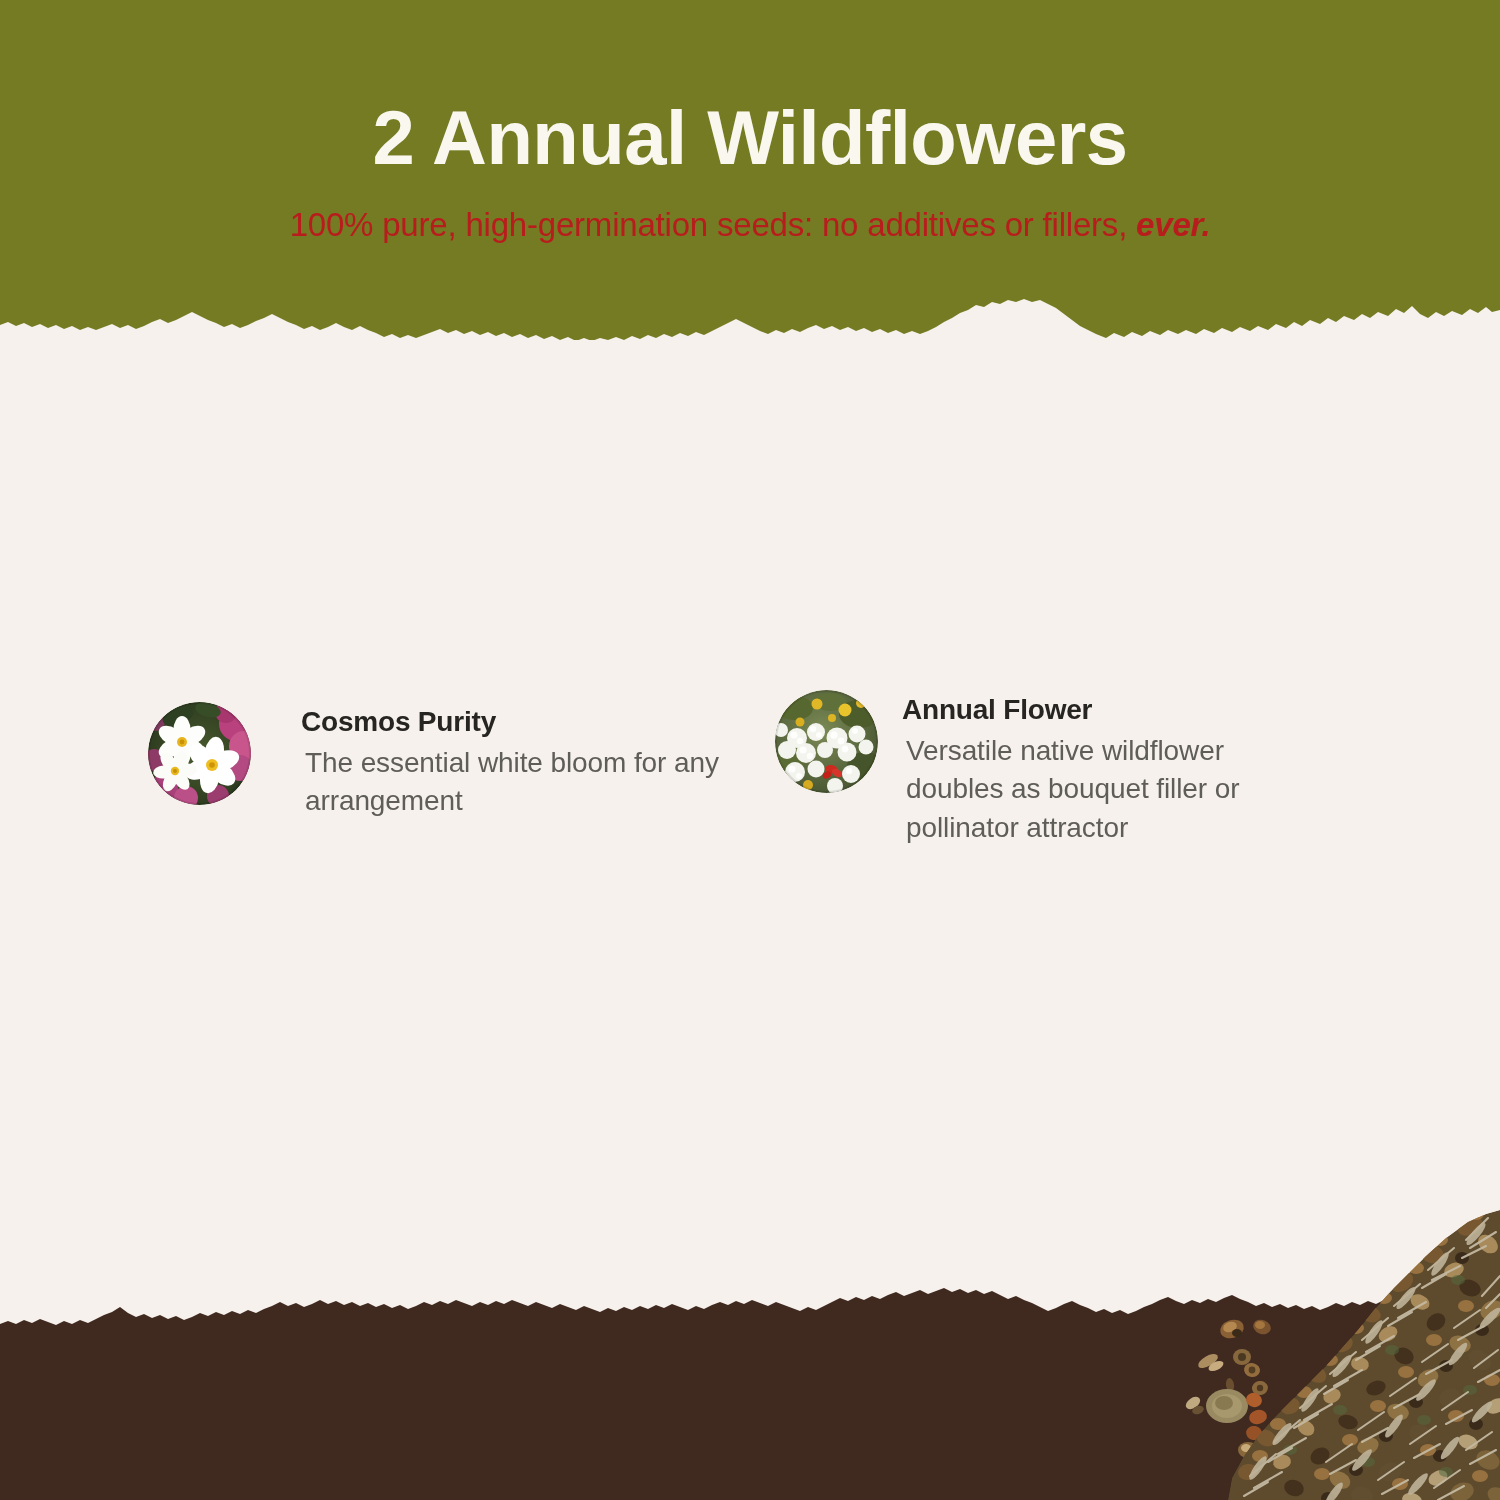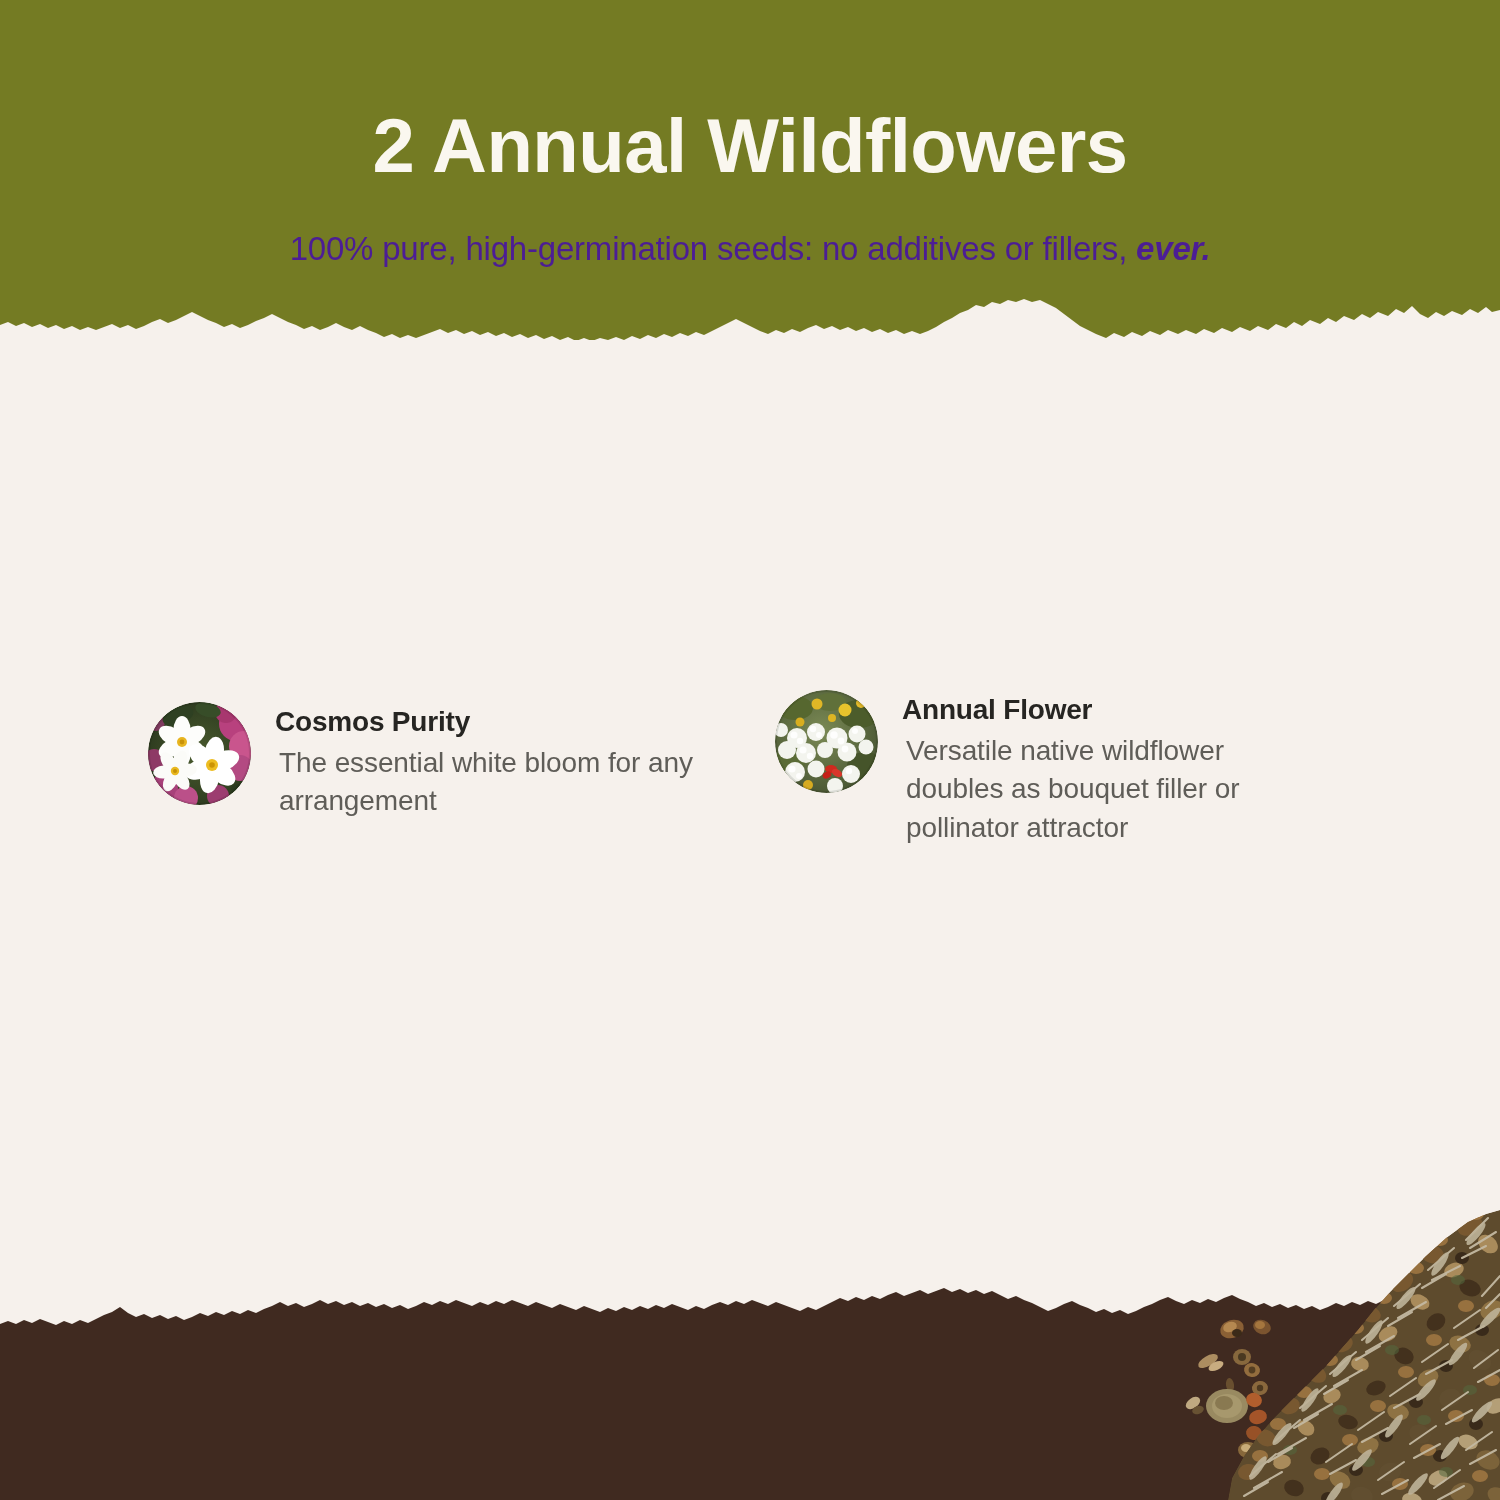--- a/index.html
+++ b/index.html
@@ -35,40 +35,40 @@
   .header-band .band-fill {
     position: absolute;
     left: 0;
     top: 0;
     width: 1500px;
     height: 340px;
   }
   .header-text-wrap {
     position: absolute;
     left: 0;
-    top: 16px;
+    top: 8px;
     width: 1500px;
     text-align: center;
     z-index: 3;
   }
   .header-title {
     margin: 0;
     padding: 0;
     color: #FAF7EF;
     font-family: "Liberation Sans", sans-serif;
     font-size: 76px;
     font-weight: bold;
     letter-spacing: -0.5px;
     line-height: 1;
     padding-top: 92px;
   }
   .header-subtitle {
-    margin: 16px;
+    margin: 0;
     padding: 0;
-    color: #4c1d95;
+    color: #b91c1c;
     font-size: 33px;
     font-weight: normal;
     line-height: 1.2;
     padding-top: 29px;
     letter-spacing: -0.2px;
   }
   .header-subtitle .emph {
     font-style: italic;
     font-weight: bold;
   }
@@ -105,20 +105,21 @@
   }
   .feature-item {
     position: absolute;
     display: flex;
     align-items: flex-start;
   }
   .feature-item.item-0 {
     left: 148px;
     top: 12px;
     width: 600px;
+    gap: 26px;
   }
   .feature-item.item-1 {
     left: 775px;
     top: 0px;
     width: 600px;
   }
   .feature-thumb {
     width: 103px;
     height: 103px;
     min-width: 103px;

